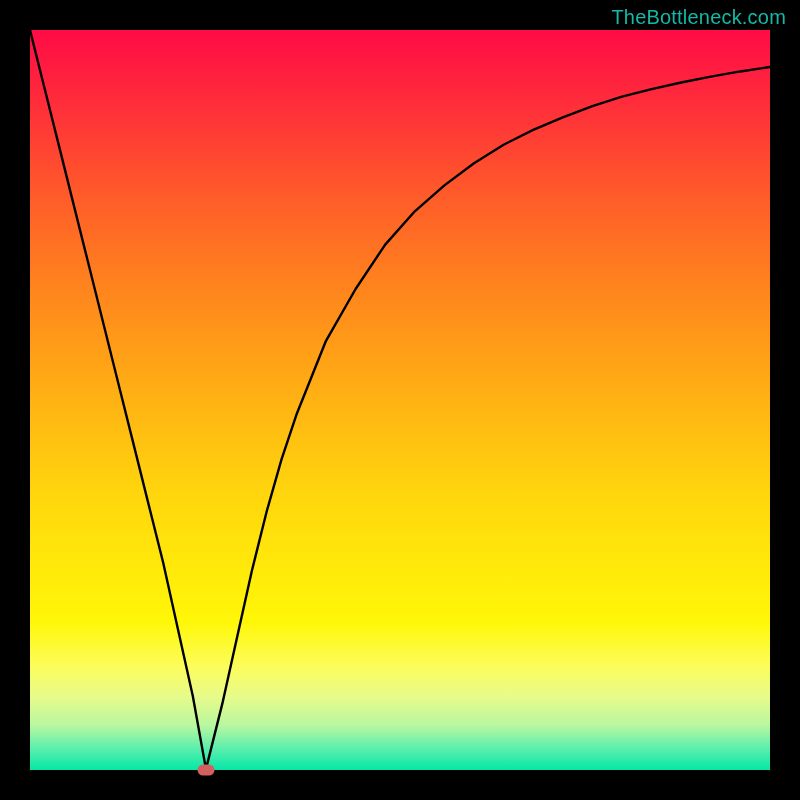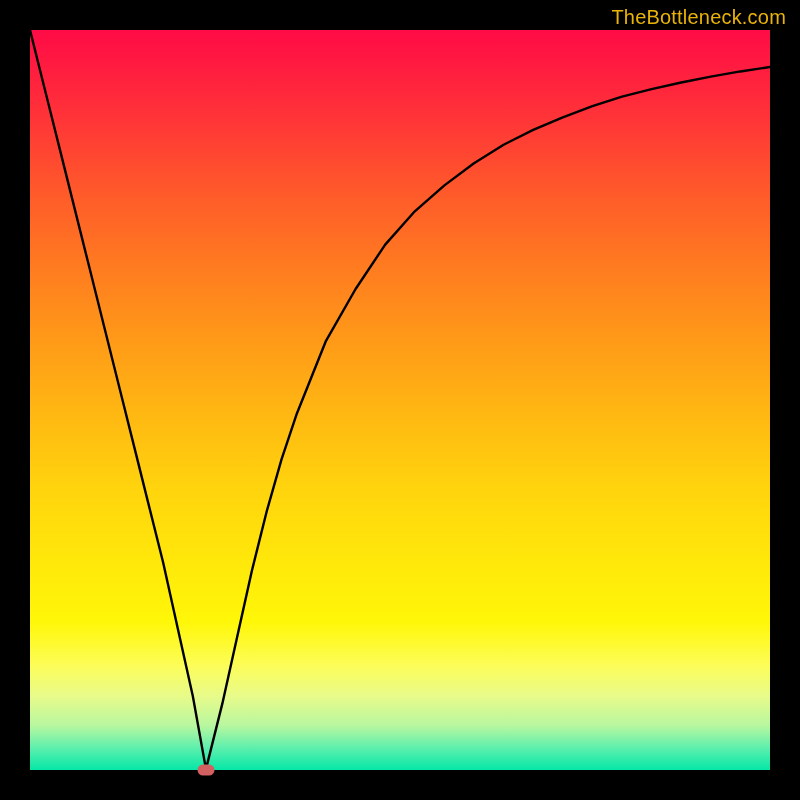--- a/index.html
+++ b/index.html
@@ -37,21 +37,21 @@
       #e8fb8a 90%,
       #b8f7a0 94%,
       #5eefad 97%,
       #05e7a7 100%
     );
   }
   .watermark {
     position: absolute;
     top: 6px;
     right: 14px;
-    color: #eab308;
+    color: #14b8a6;
     font-size: 20px;
     font-weight: 500;
     letter-spacing: 0.2px;
     z-index: 5;
   }
   svg.curve {
     position: absolute;
     left: 0;
     top: 0;
     width: 740px;

